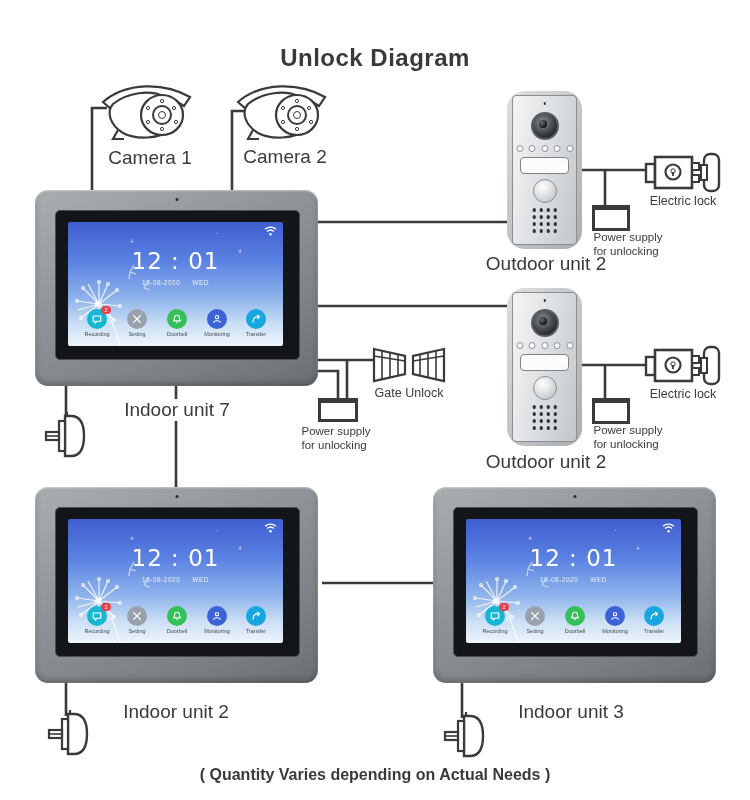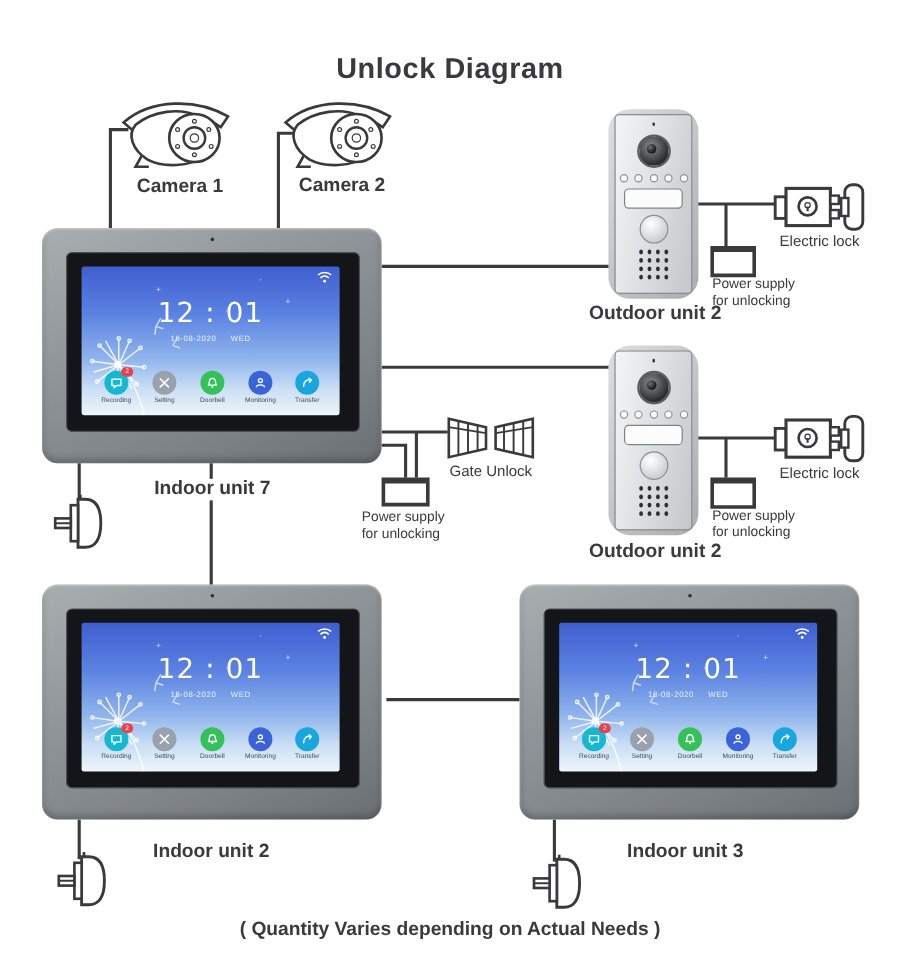--- a/index.html
+++ b/index.html
@@ -3,21 +3,21 @@
 <meta charset="utf-8">
 <style>
   html,body{margin:0;padding:0;}
   body{width:750px;height:800px;background:#ffffff;position:relative;overflow:hidden;
        font-family:"Liberation Sans","DejaVu Sans",sans-serif;color:#3a3a3c;}
   
   #wires{position:absolute;left:0;top:0;z-index:1;}
   #wires path{stroke:#3a3a3c;stroke-width:2.6;fill:none;}
   
   .lbl{position:absolute;transform:translateX(-50%);white-space:nowrap;z-index:6;}
-  .bold{font-weight:bold;font-size:16px;}
+  .bold{font-weight:normal;font-size:19px;}
   .plain{font-size:12.5px;}
   .psu-lbl{font-size:11.5px;line-height:14px;}
   #title{top:44px;left:375px;font-size:24px;font-weight:bold;letter-spacing:.5px;}
   #footer{top:766px;left:375px;font-size:16px;font-weight:bold;}
   .unit-label{background:#fff;padding:0 4px;}
   
   .psu{position:absolute;background:#fff;border:3px solid #3a3a3c;border-top-width:5px;z-index:5;}
   
   .slot{position:absolute;z-index:4;}
   .mon-case{width:283px;height:196px;border-radius:13px;position:relative;

